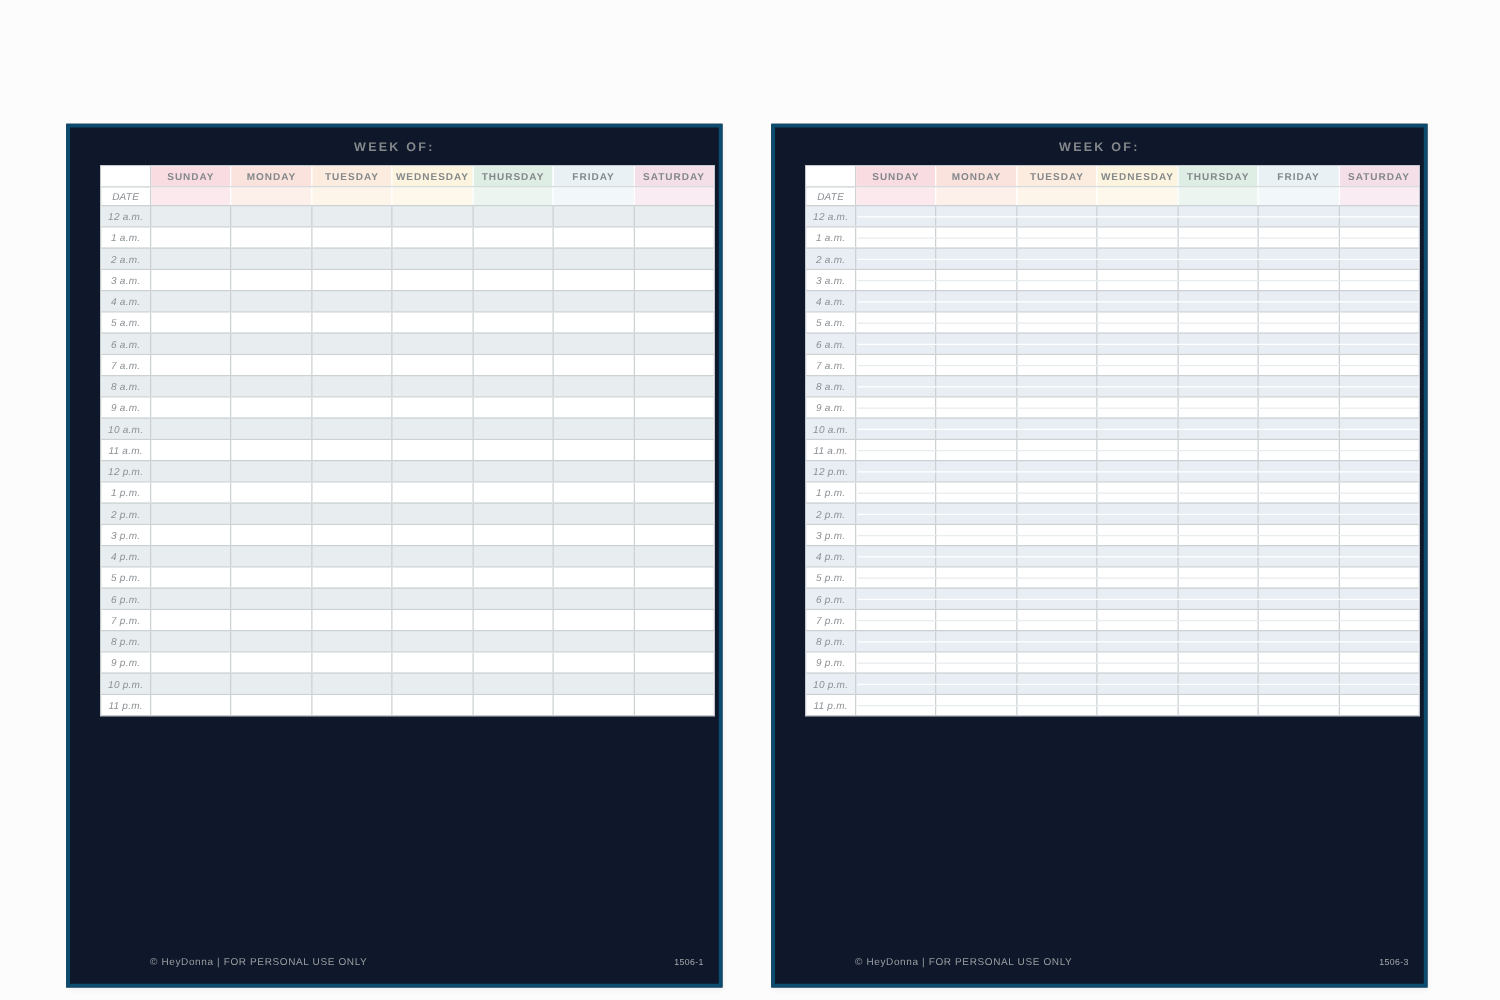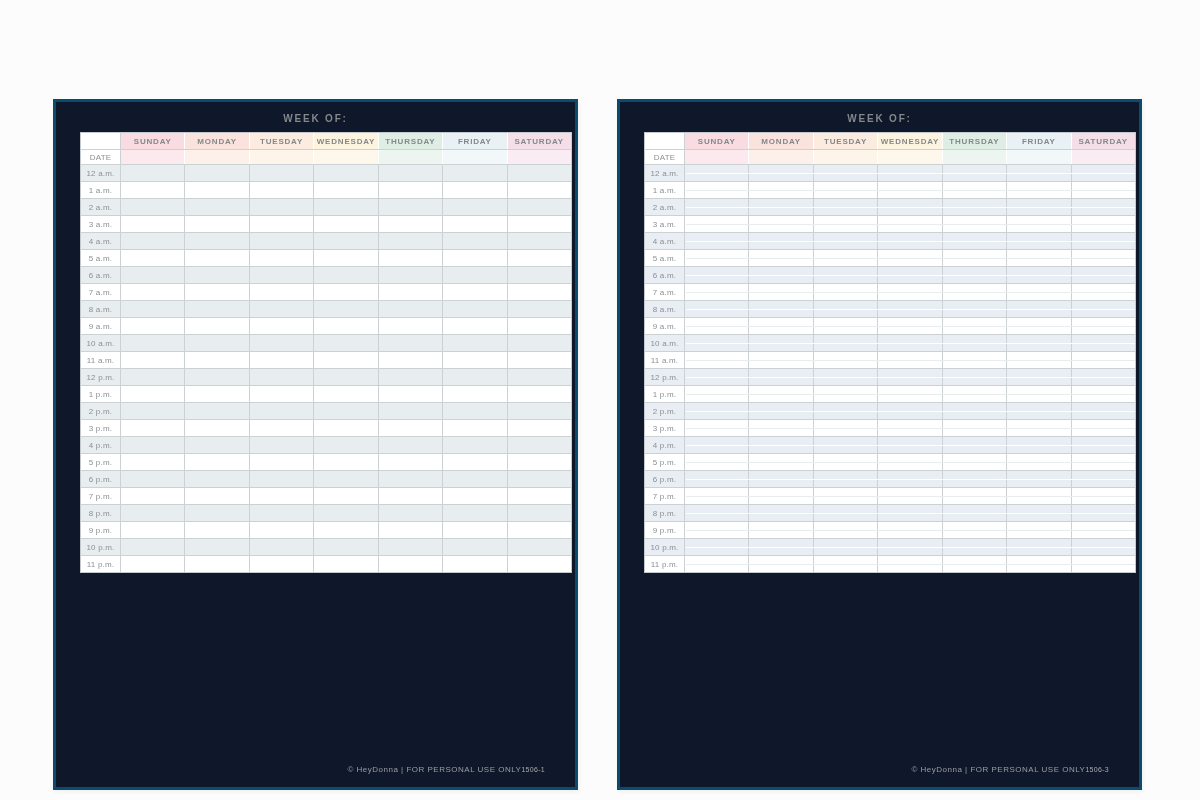--- a/index.html
+++ b/index.html
@@ -53,20 +53,21 @@
   .cell { box-sizing: border-box; }
 
   .time-cell {
     width: 40px; flex: none;
     border-right: 1px solid var(--grid, #ccd1d4);
     display: flex; align-items: center; justify-content: center;
     font-size: 8px;
     color: var(--text, #8b9094);
     letter-spacing: 0.2px;
     white-space: nowrap;
+    font-style: italic;
   }
   .header-row .time-cell { background: #ffffff; }
 
   .day-cell { flex: 1; }
   .day-cell + .day-cell { border-left: 1px solid var(--grid, #ccd1d4); }
   .header-row .day-cell + .day-cell,
   .date-row   .day-cell + .day-cell { border-left-color: #ffffff; }
 
   .header-cell {
     display: flex; align-items: center; justify-content: center;
@@ -87,23 +88,23 @@
     top: 50%;
     height: 1px;
     background: var(--half-on-white, #e7ecef);
   }
   .hour-row.halves.tinted::after {
     background: var(--half-on-tint, #ffffff);
   }
 
   .footer {
     position: absolute;
-    left: 24px; right: 30px; bottom: 13px;
+    left: 24px; right: 12px; bottom: 13px;
     display: flex;
-    justify-content: flex-end;
+    justify-content: space-between;
     align-items: baseline;
     padding-left: 40px;
   }
   .footer-copy {
     font-size: 8px;
     letter-spacing: 0.5px;
     color: #9a9ea1;
     white-space: nowrap;
   }
   .footer-code {

